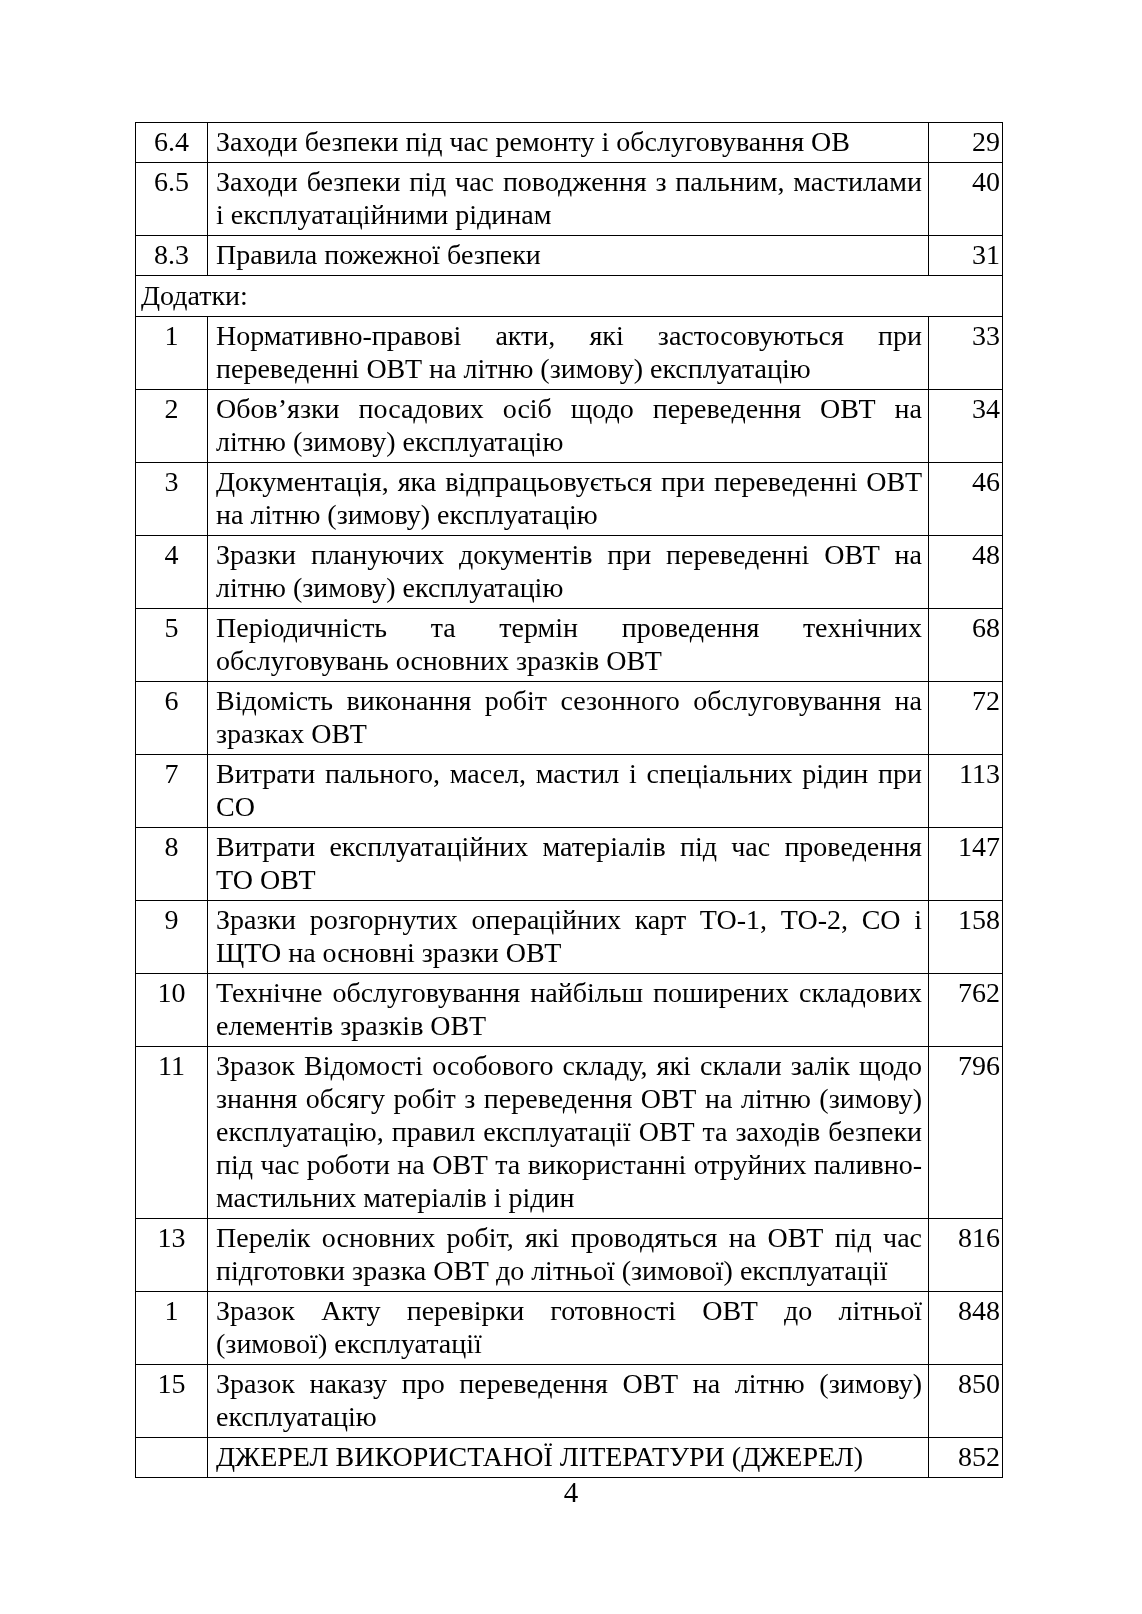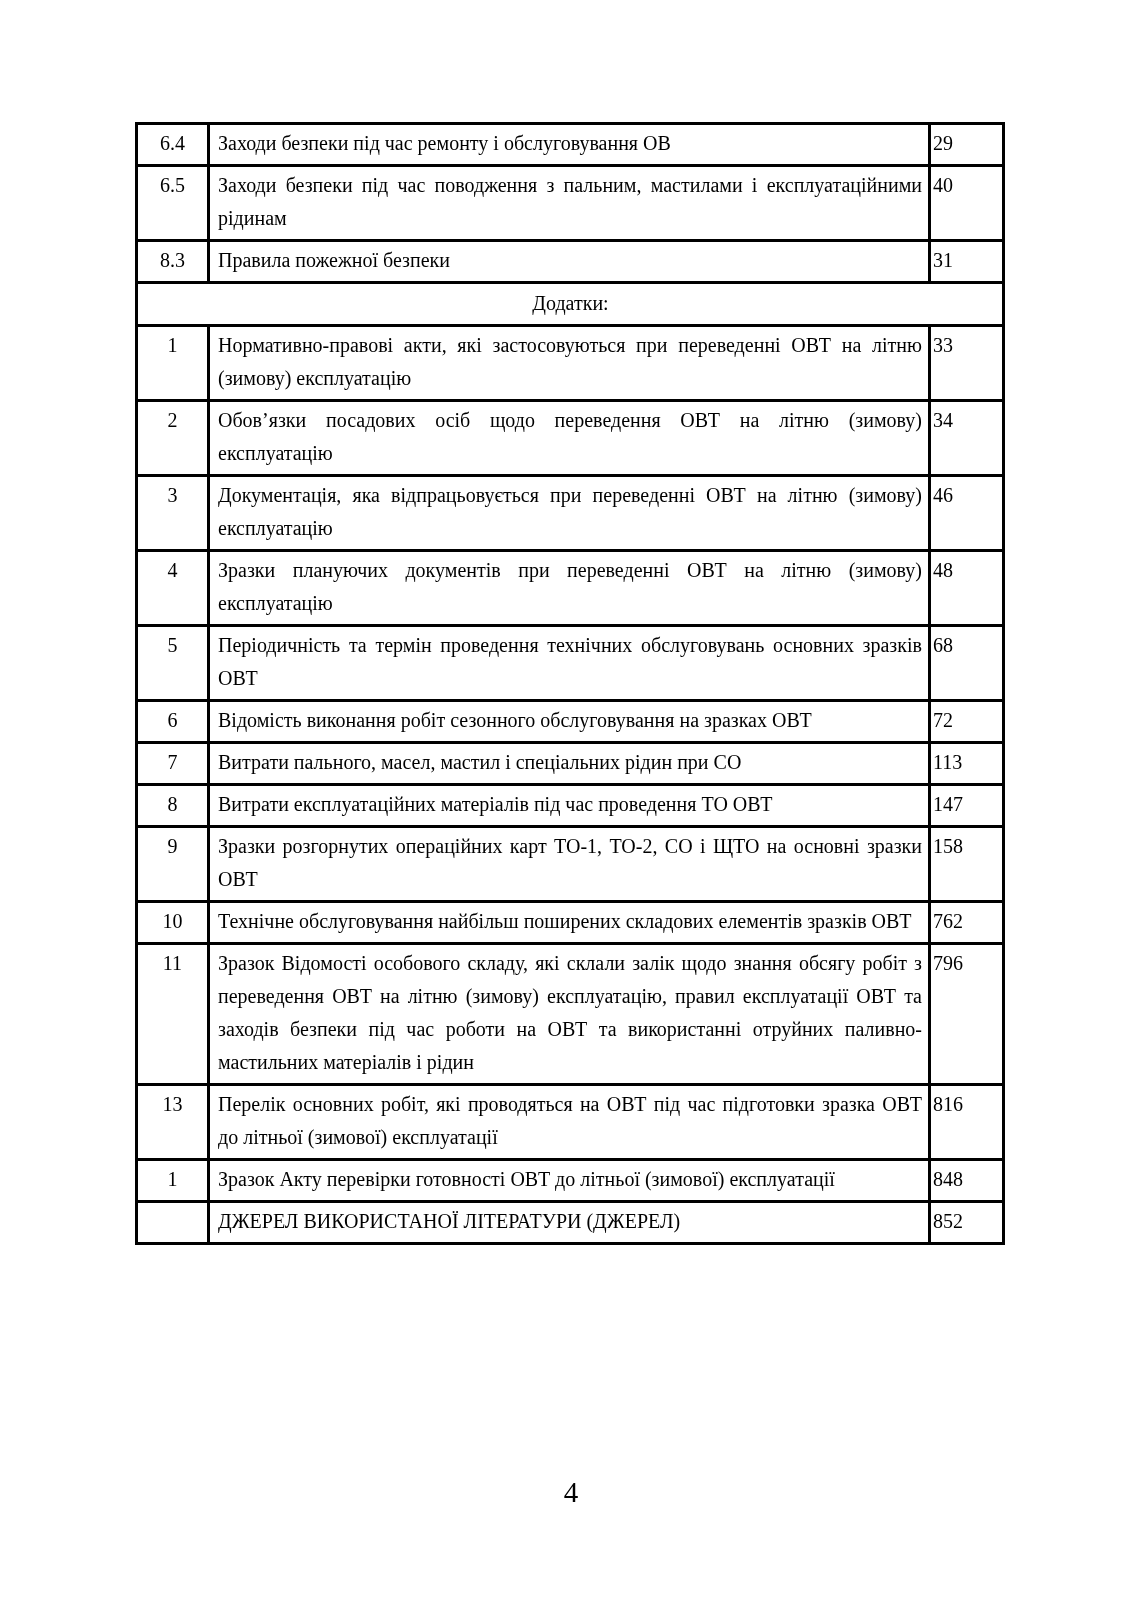--- a/index.html
+++ b/index.html
@@ -17,42 +17,42 @@
   }
   table.toc {
     position: absolute;
     left: 135px;
     top: 122px;
     width: 867px;
     border-collapse: collapse;
     table-layout: fixed;
   }
   table.toc td {
-    border: 3px solid #000000;
-    font-size: 20px;
+    border: 1px solid #000000;
+    font-size: 28px;
     line-height: 33px;
     vertical-align: top;
     overflow: hidden;
   }
   td.cell-num {
     text-align: center;
     padding: 2px 2px 2px 2px;
   }
   td.cell-title {
     text-align: justify;
     text-align-last: left;
     text-justify: inter-word;
     padding: 2px 6px 4px 8px;
   }
   td.cell-page {
-    text-align: left;
+    text-align: right;
     padding: 2px 2px 2px 2px;
   }
   td.cell-section {
-    text-align: center;
+    text-align: left;
     padding: 3px 4px 4px 5px;
   }
   .page-number {
     position: absolute;
     top: 1476px;
     left: 0;
     width: 100%;
     text-align: center;
     font-size: 29px;
     line-height: 33px;
@@ -164,20 +164,25 @@
     <td class="cell-title">Перелік основних робіт, які проводяться на ОВТ під час підготовки зразка ОВТ до літньої (зимової) експлуатації</td>
     <td class="cell-page">816</td>
   </tr>
 
   <tr>
     <td class="cell-num">1</td>
     <td class="cell-title">Зразок Акту перевірки готовності ОВТ до літньої (зимової) експлуатації</td>
     <td class="cell-page">848</td>
   </tr>
 
+  <tr>
+    <td class="cell-num">15</td>
+    <td class="cell-title">Зразок наказу про переведення ОВТ на літню (зимову) експлуатацію</td>
+    <td class="cell-page">850</td>
+  </tr>
 
   <tr>
     <td class="cell-num"></td>
     <td class="cell-title">ДЖЕРЕЛ ВИКОРИСТАНОЇ ЛІТЕРАТУРИ (ДЖЕРЕЛ)</td>
     <td class="cell-page">852</td>
   </tr>
 </tbody>
   </table>
 
   <div class="page-number">4</div>

